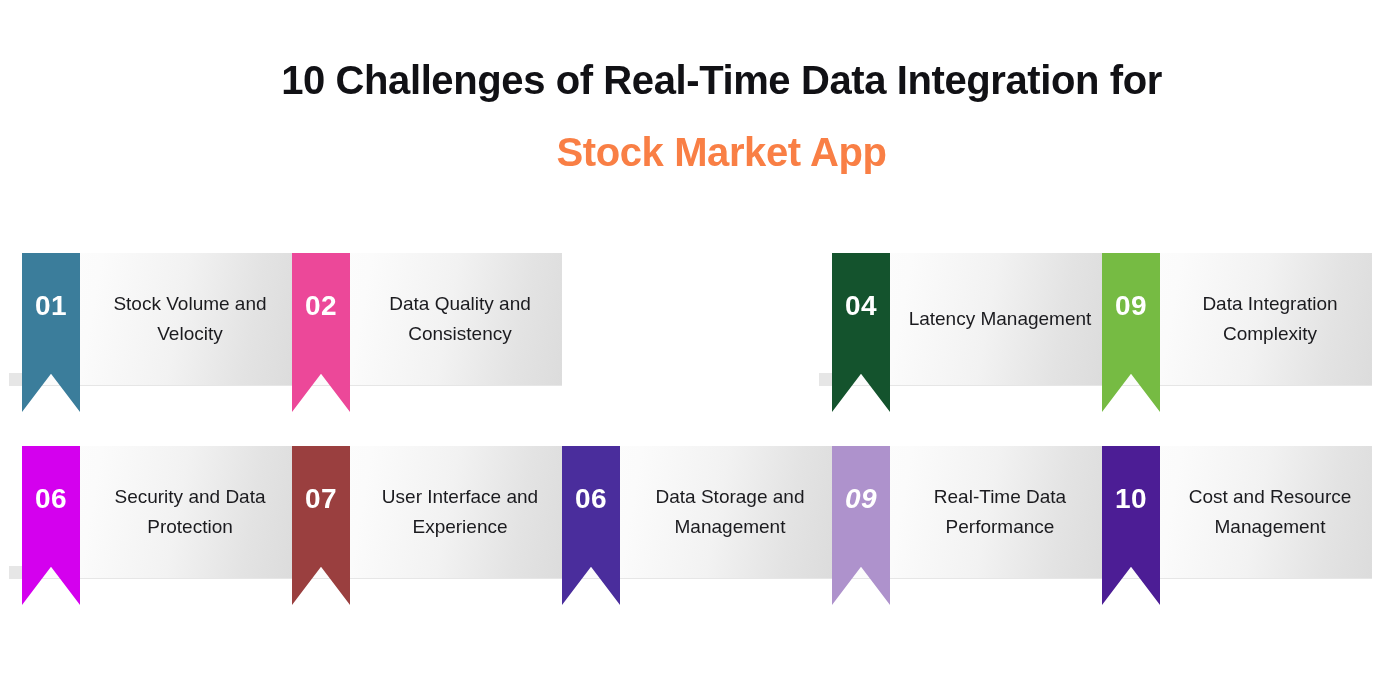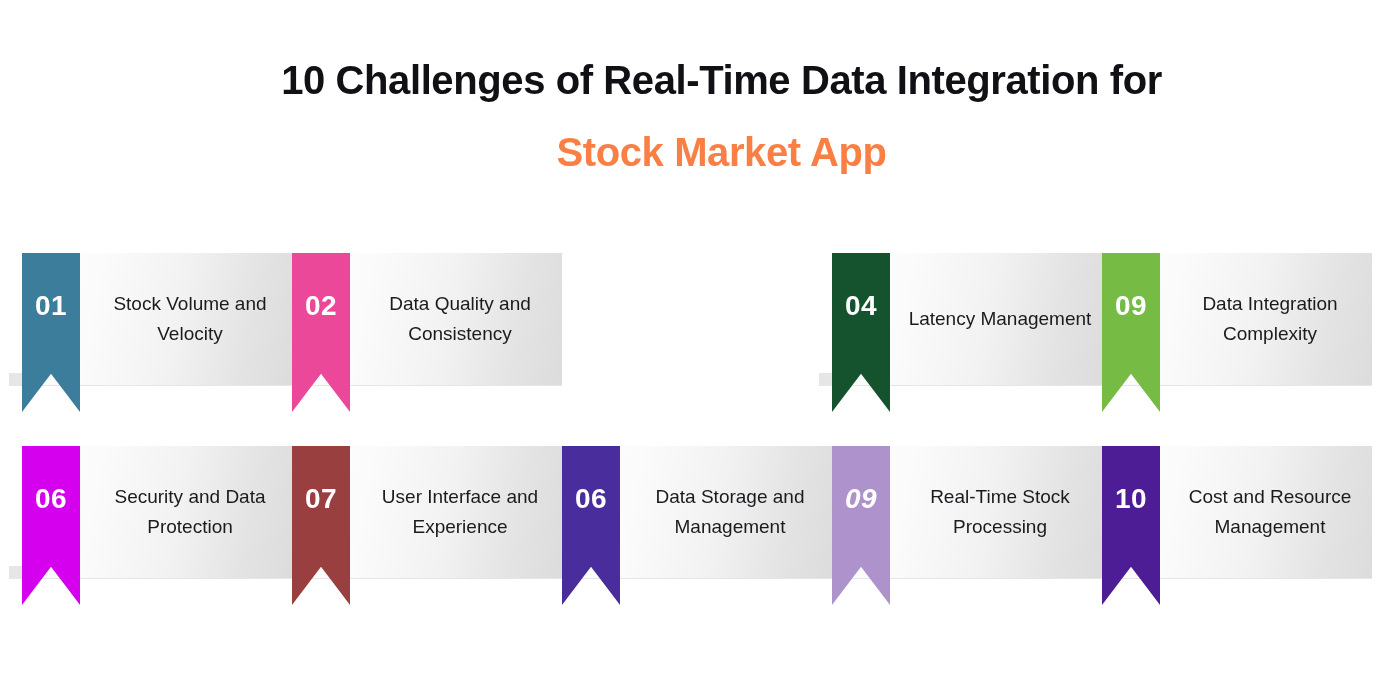--- a/index.html
+++ b/index.html
@@ -190,21 +190,21 @@
             <span>Data Storage and Management</span>
           </div>
         </div>
         <div class="card" style="left: 810px;">
           <div class="shelf"></div>
           <div class="panel"></div>
           <div class="ribbon" style="background: rgb(174, 146, 204); font-style: italic;">
             <span class="ribbon-num">09</span>
           </div>
           <div class="card-text">
-            <span>Real-Time Stock Processing</span>
+            <span>Real-Time Data Performance</span>
           </div>
         </div>
         <div class="card" style="left: 1080px;">
           <div class="shelf"></div>
           <div class="panel"></div>
           <div class="ribbon" style="background: #4c1d95;">
             <span class="ribbon-num">10</span>
           </div>
           <div class="card-text">
             <span>Cost and Resource Management</span>

